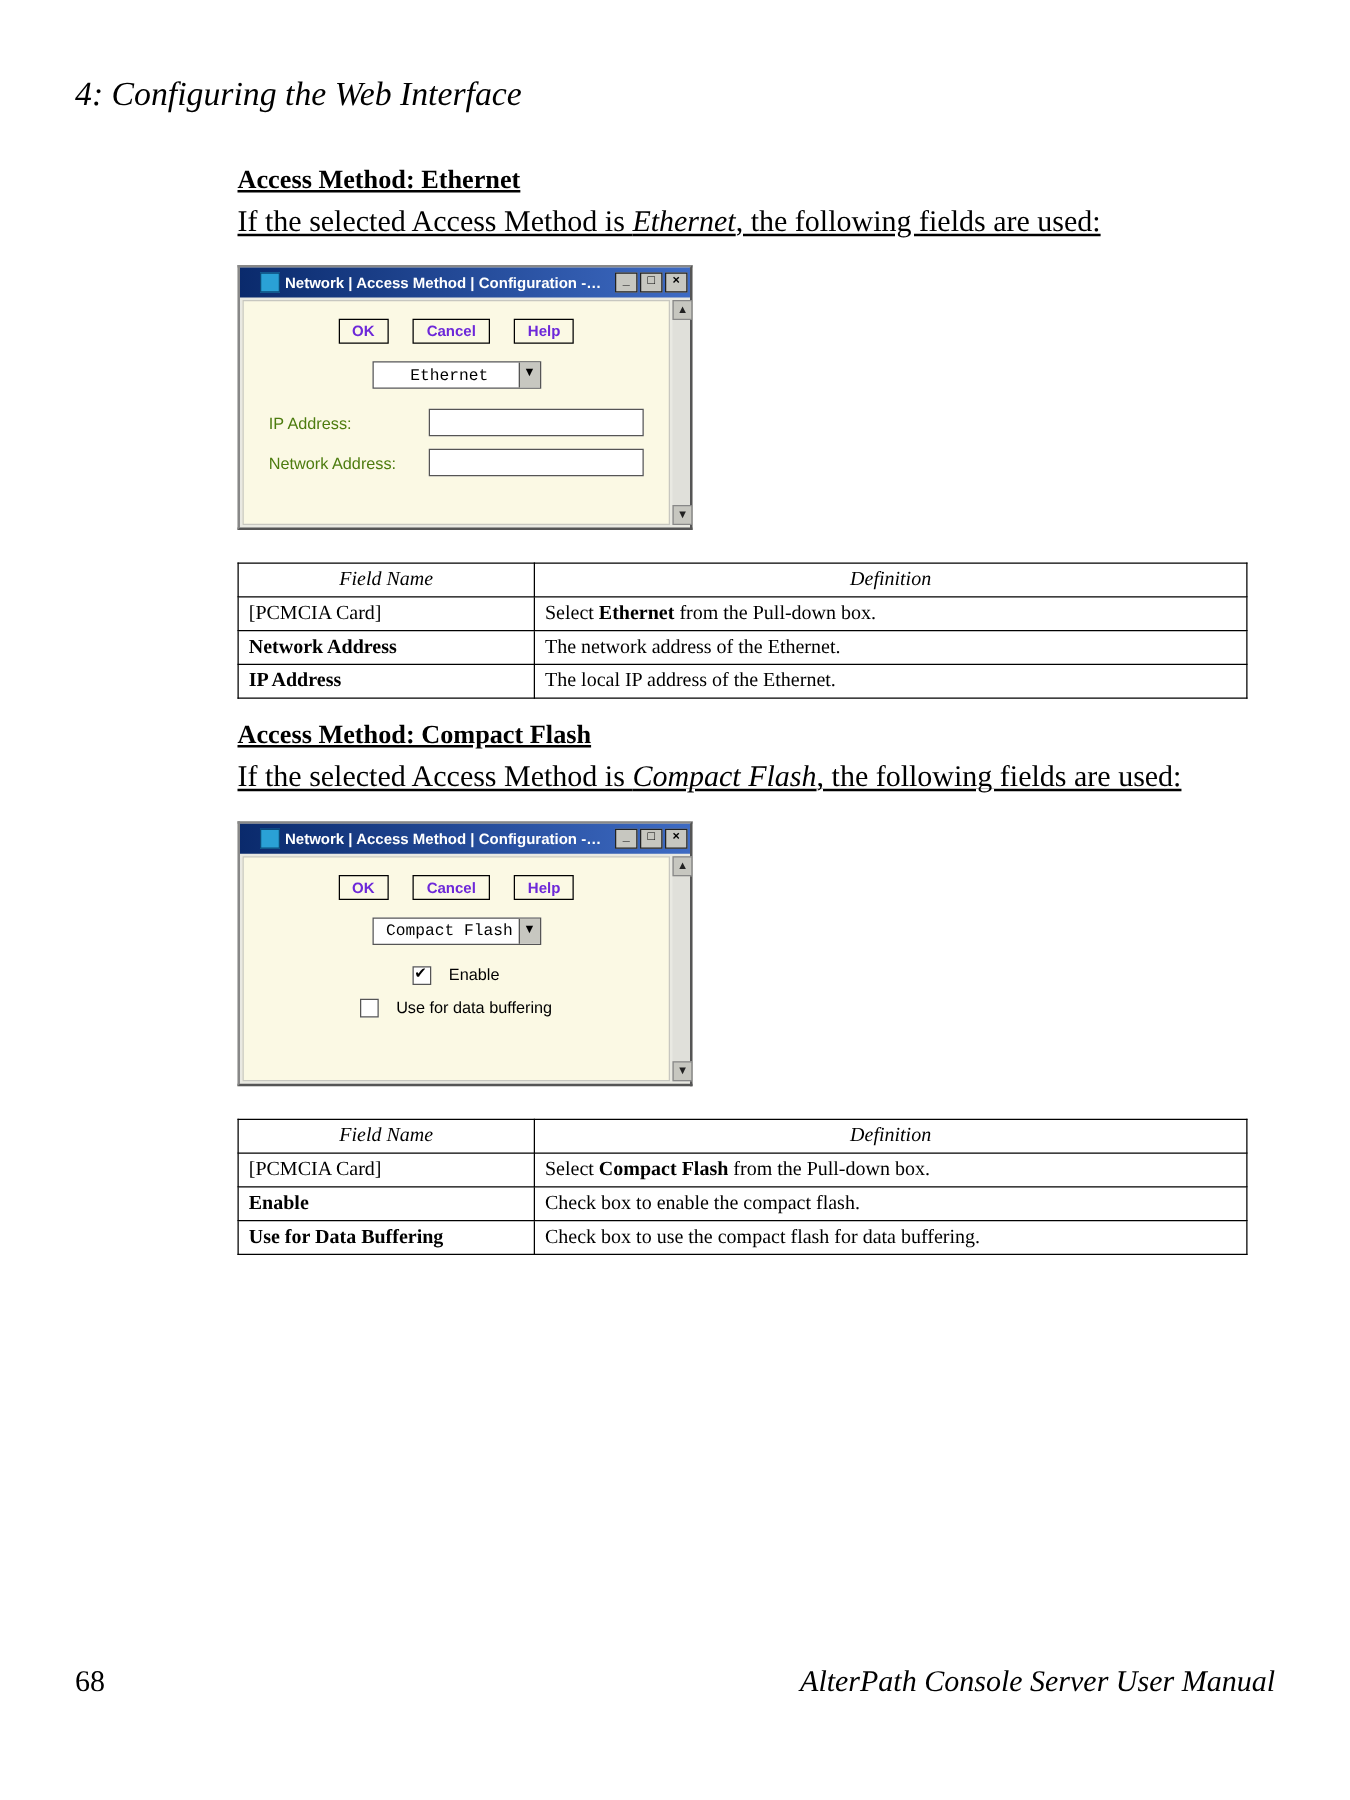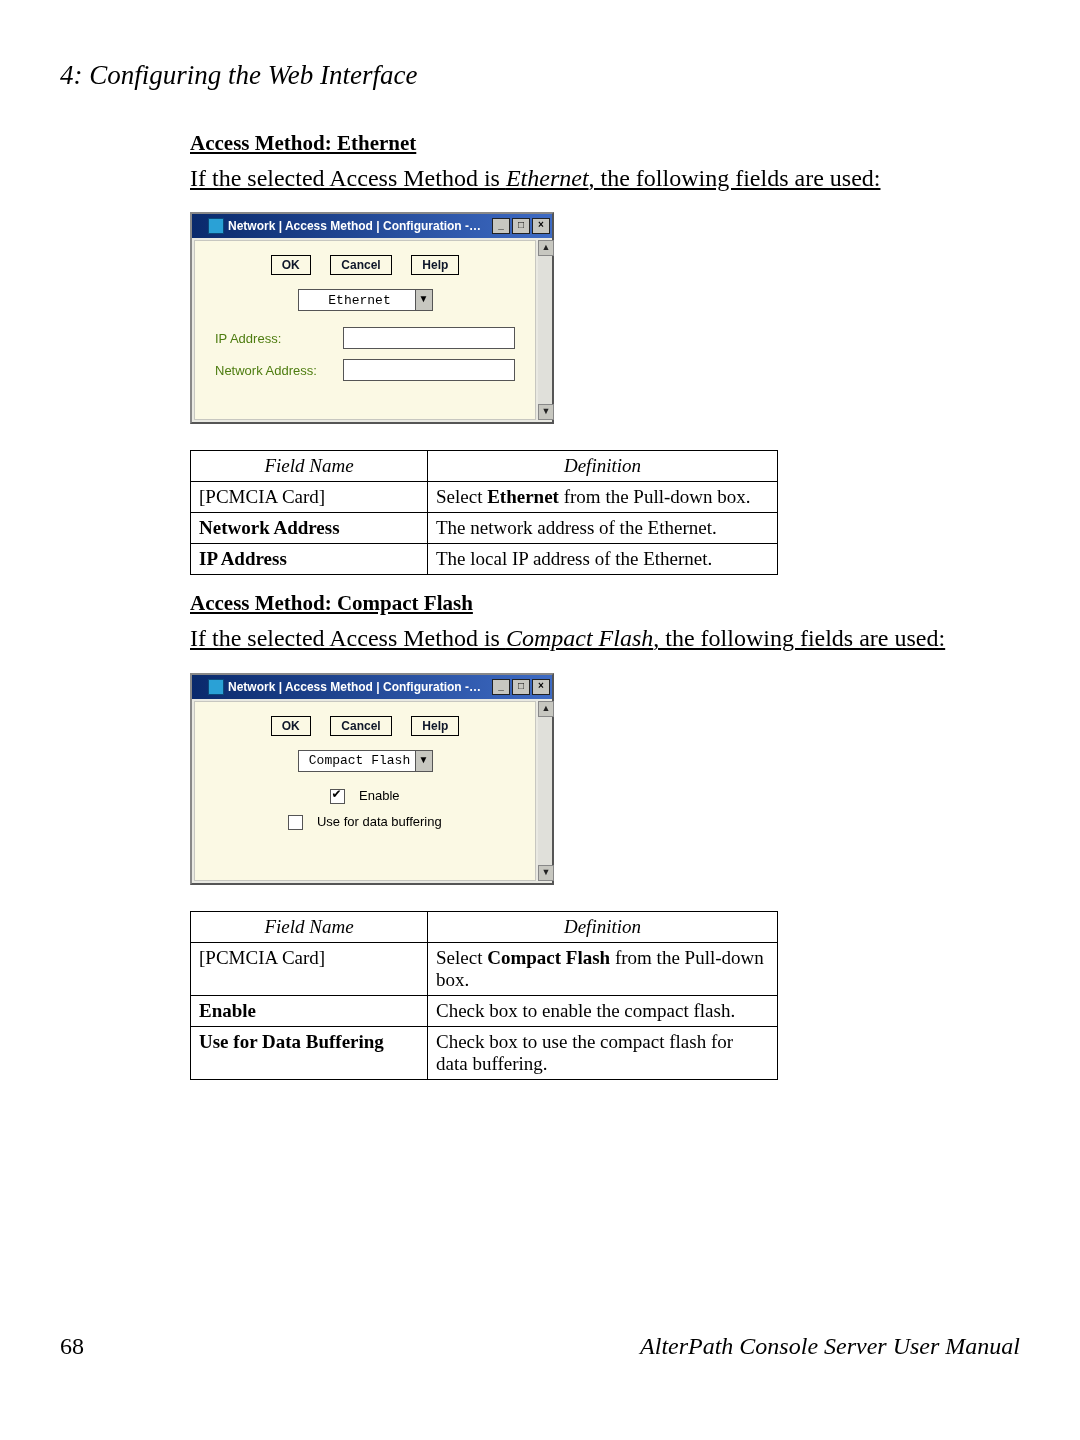--- a/index.html
+++ b/index.html
@@ -107,21 +107,21 @@
   .dlg-scroll .arrow.up { top: 0; }
   .dlg-scroll .arrow.down { bottom: 0; }
   .btn-row {
     text-align: center;
     margin-bottom: 14px;
   }
   .btn {
     display: inline-block;
     border: 1px solid #000;
     background: #fbf9e4;
-    color: #0f172a;
+    color: #6d28d9;
     font: bold 12px Tahoma, sans-serif;
     padding: 2px 10px;
     margin: 0 8px;
   }
   .select {
     display: inline-flex;
     align-items: center;
     border: 1px solid #555;
     background: #fff;
     height: 20px;
@@ -171,23 +171,23 @@
   .chk.checked::after {
     content: "✔";
     position: absolute;
     left: 0; top: -3px;
     font-size: 12px;
     color: #000;
   }
   
   table.def {
     border-collapse: collapse;
-    width: 588px;
+    width: 808px;
     margin: 4px 0 16px 0;
-    font-size: 19px;
+    font-size: 16px;
   }
   table.def th, table.def td {
     border: 1px solid #000;
     padding: 4px 8px;
     text-align: left;
     vertical-align: top;
   }
   table.def th {
     font-style: italic;
     font-weight: normal;

